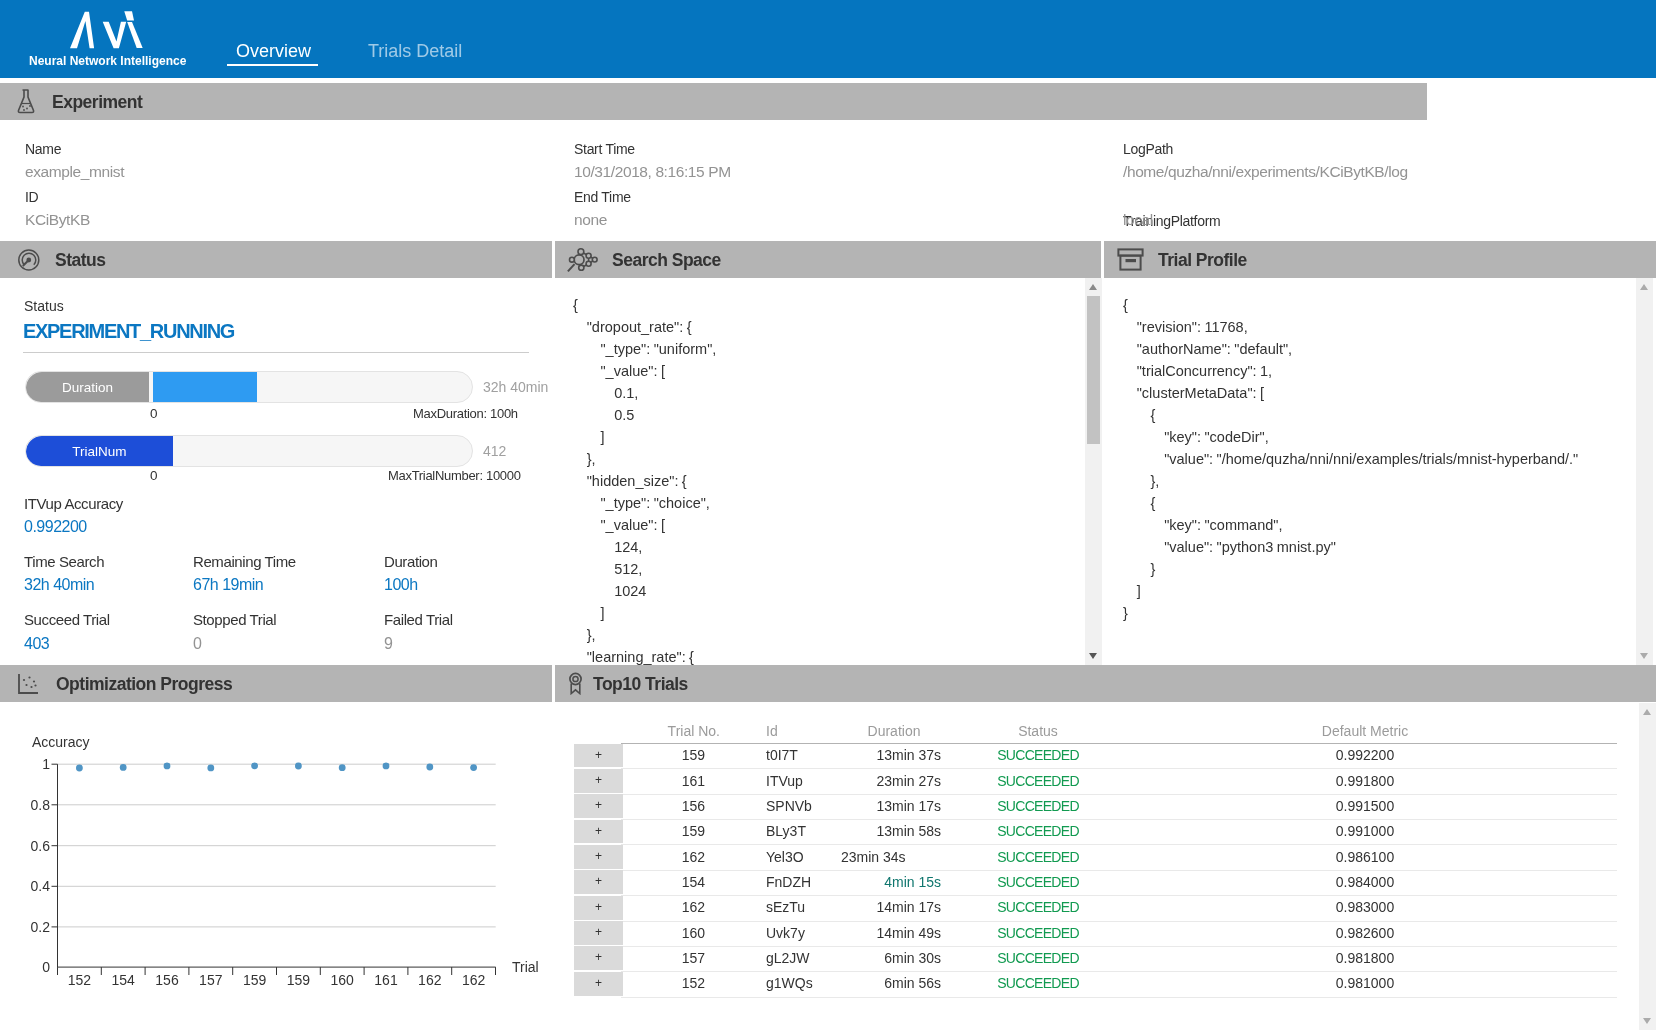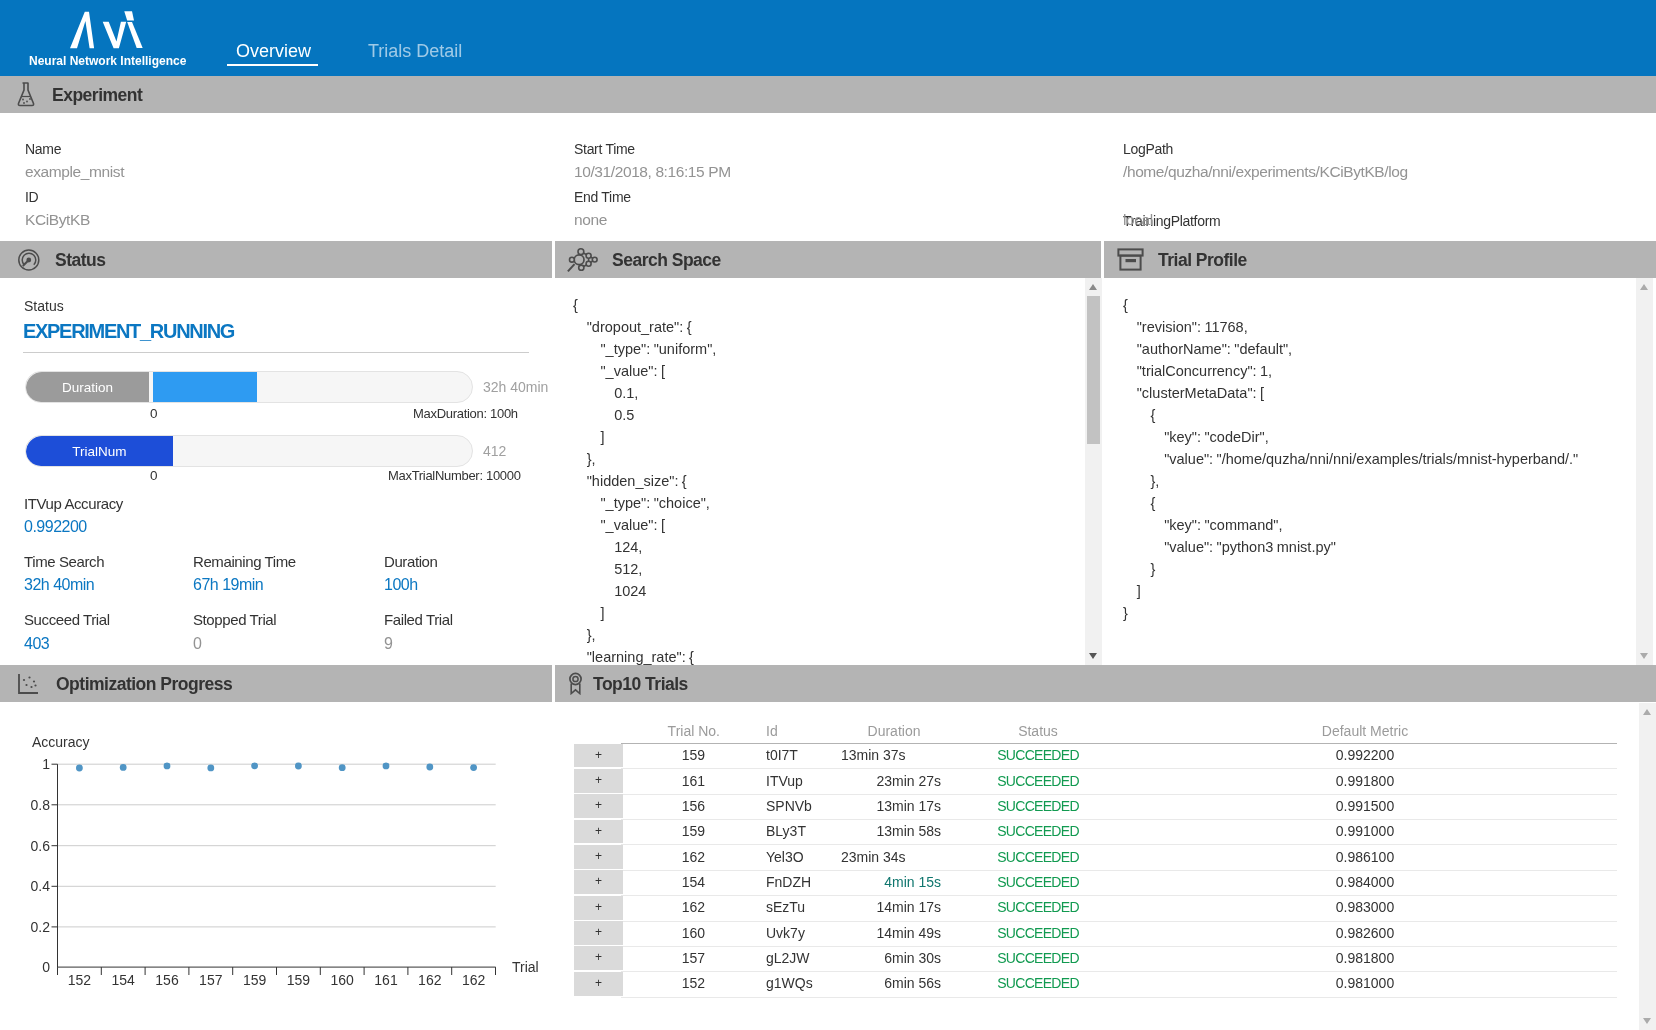--- a/index.html
+++ b/index.html
@@ -44,21 +44,21 @@
       <polygon points="58.3,3.3 66,3.3 68,12.5 61.2,12.5"></polygon>
       <polygon points="61.2,14 66,14 76.7,39.9 70.7,39.9"></polygon>
     </g>
   </svg>
   <div class="abs" style="left:29px;top:55px;font-size:12px;font-weight:bold;color:#fff;line-height:12px;">Neural Network Intelligence</div>
   <div class="abs" style="left:236px;top:42px;font-size:18px;color:#fff;line-height:18px;">Overview</div>
   <div class="abs" style="left:227px;top:64px;width:91px;height:2px;background:#fff;"></div>
   <div class="abs" style="left:368px;top:42px;font-size:18px;color:rgba(255,255,255,.62);line-height:18px;">Trials Detail</div>
 </div>
 
-<div class="bar" style="left:0;top:76px;width:1656px;text-align:center;">
+<div class="bar" style="left:0;top:83px;width:1427px;text-align:center;">
   <svg class="abs" style="left:16px;top:5px;" width="24" height="27" viewBox="0 0 24 27">
     <g stroke="#4c4c4c" fill="none" stroke-width="1.6">
       <path d="M 6.5,2 L 12.5,2 M 8,2 L 8,9 L 2.5,22.5 Q 2,24.5 4,24.5 L 16,24.5 Q 18,24.5 17.5,22.5 L 12,9 L 12,2"></path>
       <path d="M 5,15.5 L 15,15.5" stroke-width="1.2"></path>
     </g>
     <g fill="#4c4c4c">
       <circle cx="7" cy="18.5" r="0.9"></circle>
         <circle cx="11" cy="20.5" r="0.9"></circle>
         <circle cx="14" cy="18" r="0.9"></circle>
         <circle cx="8" cy="22" r="0.9"></circle>
@@ -267,21 +267,21 @@
 
 <div class="abs" style="left:625px;top:724px;width:95px;text-align:right;font-size:14px;color:#9b9b9b;line-height:14px;">Trial No.</div>
 <div class="abs" style="left:766px;top:724px;font-size:14px;color:#9b9b9b;line-height:14px;">Id</div>
 <div class="abs" style="left:844px;top:724px;width:100px;text-align:center;font-size:14px;color:#9b9b9b;line-height:14px;">Duration</div>
 <div class="abs" style="left:978px;top:724px;width:120px;text-align:center;font-size:14px;color:#9b9b9b;line-height:14px;">Status</div>
 <div class="abs" style="left:1305px;top:724px;width:120px;text-align:center;font-size:14px;color:#9b9b9b;line-height:14px;">Default Metric</div>
 <div class="abs" style="left:621px;top:742.6px;width:996px;height:1px;background:#b3b3b3;"></div>
 <div class="abs" style="left:574px;top:743.5px;width:49px;height:23.9px;background:#dadada;text-align:center;font-size:12px;color:#333;line-height:23px;">+</div>
 <div class="abs" style="left:655px;top:748.2px;width:50px;text-align:right;font-size:14px;color:#333;line-height:14px;">159</div>
 <div class="abs" style="left:766px;top:748.2px;font-size:14px;color:#333;line-height:14px;">t0I7T</div>
-<div class="abs" style="left:841px;top:748.2px;width:100px;font-size:14px;color:#333;line-height:14px;">13min 37s</div>
+<div class="abs" style="left:841px;top:748.2px;width:100px;text-align:right;font-size:14px;color:#333;line-height:14px;">13min 37s</div>
 <div class="abs" style="left:978px;top:748.2px;width:120px;text-align:center;font-size:14px;letter-spacing:-0.7px;color:var(--green);line-height:14px;">SUCCEEDED</div>
 <div class="abs" style="left:1305px;top:748.2px;width:120px;text-align:center;font-size:14px;color:#333;line-height:14px;">0.992200</div>
 <div class="abs" style="left:621px;top:768.4px;width:996px;height:1px;background:#e9e9e9;"></div>
 <div class="abs" style="left:574px;top:768.9px;width:49px;height:23.9px;background:#dadada;text-align:center;font-size:12px;color:#333;line-height:23px;">+</div>
 <div class="abs" style="left:655px;top:773.5px;width:50px;text-align:right;font-size:14px;color:#333;line-height:14px;">161</div>
 <div class="abs" style="left:766px;top:773.5px;font-size:14px;color:#333;line-height:14px;">ITVup</div>
 <div class="abs" style="left:841px;top:773.5px;width:100px;text-align:right;font-size:14px;color:#333;line-height:14px;">23min 27s</div>
 <div class="abs" style="left:978px;top:773.5px;width:120px;text-align:center;font-size:14px;letter-spacing:-0.7px;color:var(--green);line-height:14px;">SUCCEEDED</div>
 <div class="abs" style="left:1305px;top:773.5px;width:120px;text-align:center;font-size:14px;color:#333;line-height:14px;">0.991800</div>
 <div class="abs" style="left:621px;top:793.7px;width:996px;height:1px;background:#e9e9e9;"></div>

